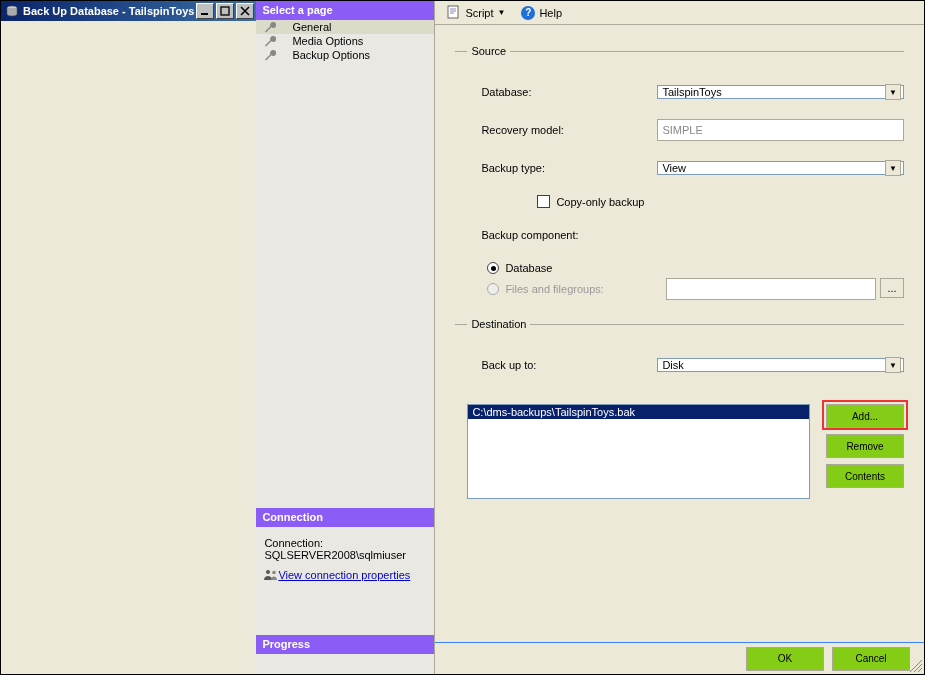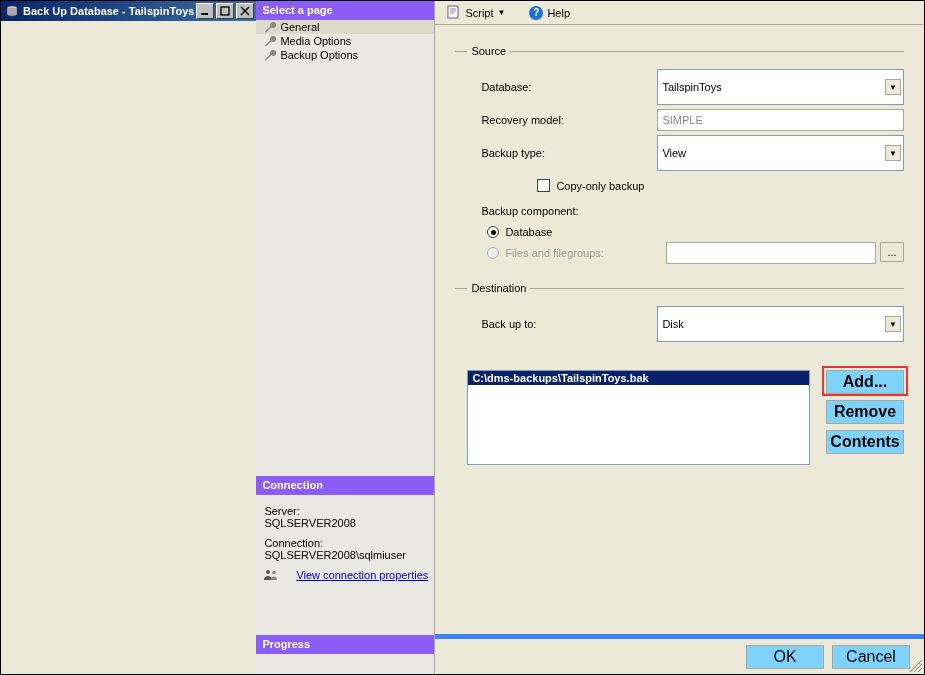--- a/index.html
+++ b/index.html
@@ -28,58 +28,58 @@
     width: 179px; background: #e9e8e3; border-right: 1px solid #aca899;
     display: flex; flex-direction: column;
   }
   .side-section-header {
     background: #8b5cf6; color: #fff; font-weight: bold; padding: 3px 6px 4px 6px;
     font-size: 11px;
   }
   .page-list { padding: 0; }
   .page-item {
     padding: 1px 6px 1px 8px; display: flex; align-items: center; cursor: default;
-    font-size: 11px; gap: 4px;
+    font-size: 11px; gap: 16px;
   }
   .page-item.selected { background: #dcdac9; }
   .wrench-icon { display: inline-flex; width: 12px; height: 12px; }
   .conn-item { margin: 4px 0 8px 0; font-size: 11px; }
   .conn-link { color: #0000cc; text-decoration: underline; cursor: pointer; }
   .conn-group { padding: 6px 6px 6px 8px; }
   .progress-row { display: flex; align-items: center; gap: 8px; padding: 8px; }
   .spinner {
     width: 24px; height: 24px; border: 3px dotted #bbb; border-radius: 50%;
   }
   .main {
     flex: 1; display: flex; flex-direction: column; background: #ece9d8;
   }
   .toolbar {
     height: 24px; border-bottom: 1px solid #aca899; background: #ece9d8;
-    display: flex; align-items: center; padding-left: 8px; gap: 16px; font-size: 11px;
+    display: flex; align-items: center; padding-left: 8px; gap: 8px; font-size: 11px;
   }
   .tool-btn { display: flex; align-items: center; gap: 4px; padding: 2px 4px; cursor: default; }
   .dropdown-caret { font-size: 8px; color: #000; }
   .help-icon {
     width: 14px; height: 14px; border-radius: 50%; background: #1e6fd6; color: #fff;
     display: inline-flex; align-items: center; justify-content: center; font-weight: bold;
     font-size: 10px;
   }
   .content {
     flex: 1; padding: 20px 20px 0 20px; overflow: auto;
   }
   fieldset {
     border: none; border-top: 1px solid #aca899; margin: 0 0 14px 0; padding: 8px 0 0 12px;
   }
   legend { padding: 0 4px; font-size: 11px; color: #000; }
-  .form-row { display: flex; align-items: center; margin: 4px 0; min-height: 22px; }
+  .form-row { display: flex; align-items: center; margin: 16px 0; min-height: 22px; }
   .form-label { width: 190px; font-size: 11px; }
   .form-label.indent { padding-left: 14px; }
   .form-field { flex: 1; }
   .combo, .textbox {
-    width: 100%; height: 36px; border: 1px solid #7f9db9; background: #fff;
+    width: 100%; height: 14px; border: 1px solid #7f9db9; background: #fff;
     display: flex; align-items: center; padding: 0 2px 0 4px; font-size: 11px;
   }
   .combo .combo-btn {
     width: 16px; height: 16px; background: #ece9d8; border: 1px solid #aca899;
     margin-left: auto; display: flex; align-items: center; justify-content: center;
     font-size: 8px;
   }
   .readonly {
     background: #ffffff; color: #888; border: 1px solid #aca899; height: 22px;
   }
@@ -91,39 +91,39 @@
     display: flex; align-items: center; justify-content: center;
   }
   .radio-outer.disabled { border-color: #aaa; background: #eee; }
   .radio-inner { width: 5px; height: 5px; border-radius: 50%; background: #000; }
   .disabled-text { color: #999; }
   .ellipsis-btn {
     width: 24px; height: 20px; background: #ece9d8; border: 1px solid #aca899;
     margin-left: 4px; display: flex; align-items: center; justify-content: center;
     font-size: 11px;
   }
-  .dest-body { display: flex; gap: 16px; margin-top: 28px; font-weight: bold; }
+  .dest-body { display: flex; gap: 16px; margin-top: 28px; }
   .listbox {
     flex: 1; height: 95px; border: 1px solid #7f9db9; background: #fff; overflow: auto;
   }
   .list-item {
     padding: 1px 4px; font-size: 11px; color: #fff; background: #08216b; cursor: default;
   }
   .dest-btns { display: flex; flex-direction: column; gap: 6px; width: 78px; }
   .btn {
-    height: 24px; background: #7dd3fc; border: 1px solid #aca899;
-    display: flex; align-items: center; justify-content: center; font-size: 16px;
+    height: 24px; background: #84cc16; border: 1px solid #aca899;
+    display: flex; align-items: center; justify-content: center; font-size: 10px;
     cursor: default;
   }
   .add-highlight {
     position: absolute; border: 2px solid #e33; width: 86px; height: 30px;
     pointer-events: none;
   }
   .footer {
-    height: 40px; border-top: 5px solid #3b82f6;
+    height: 32px; border-top: 1px solid #3b82f6;
     display: flex; align-items: center; justify-content: flex-end; padding-right: 14px; gap: 8px;
   }
   .footer .btn { width: 78px; }
   .resize-grip {
     position: absolute; right: 2px; bottom: 2px; width: 12px; height: 12px;
   }
   .conn-people-icon { width: 14px; height: 12px; display: inline-flex; }
   .side-fill { flex: 1; }
 </style>
 </head>
@@ -187,28 +187,24 @@
           </span>
           <span>Backup Options</span>
         </div>
       </div>
 
       <div class="side-fill"></div>
 
       <div class="side-section-header">Connection</div>
       <div class="conn-group">
         <div class="conn-item">
-          <div>Server:</div>
-          <div>SQLSERVER2008</div>
-        </div>
-        <div class="conn-item">
           <div>Connection:</div>
           <div>SQLSERVER2008\sqlmiuser</div>
         </div>
-        <div class="conn-item" style="display:flex;align-items:center;gap:18px;">
+        <div class="conn-item" style="display:flex;align-items:center;gap:0;">
           <span class="conn-people-icon">
             <svg width="14" height="12" viewBox="0 0 14 12">
                 <circle cx="4" cy="3" r="2" fill="#555"></circle>
                 <path d="M0 11c0-3 2-4 4-4s4 1 4 4" fill="#555"></path>
                 <circle cx="10" cy="3.5" r="1.8" fill="#888"></circle>
                 <path d="M7 11c0-2.5 1.5-3.5 3-3.5s3 1 3 3.5" fill="#888"></path>
               </svg>
           </span>
           <span class="conn-link">View connection properties</span>
         </div>

